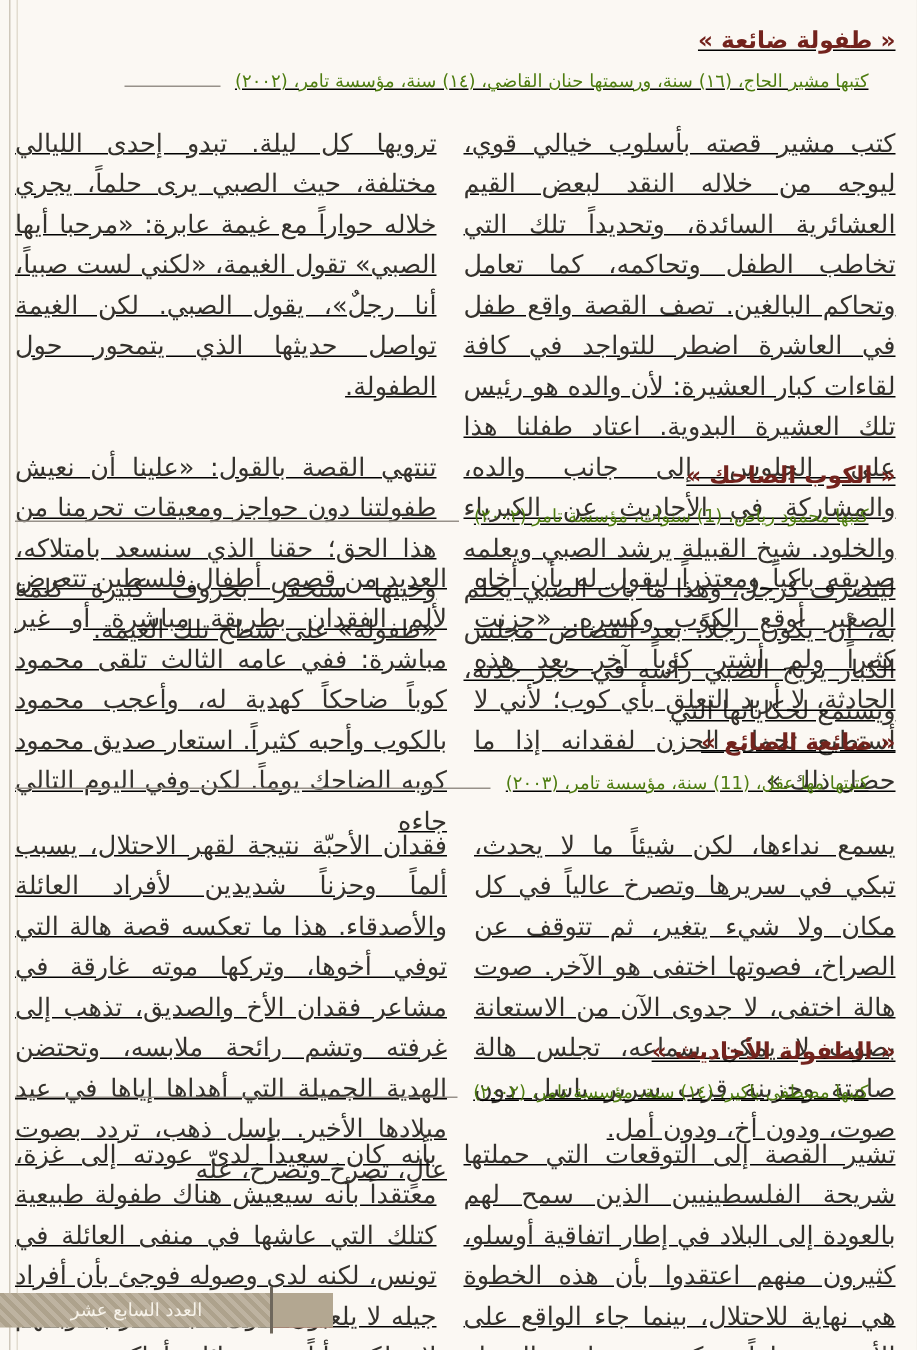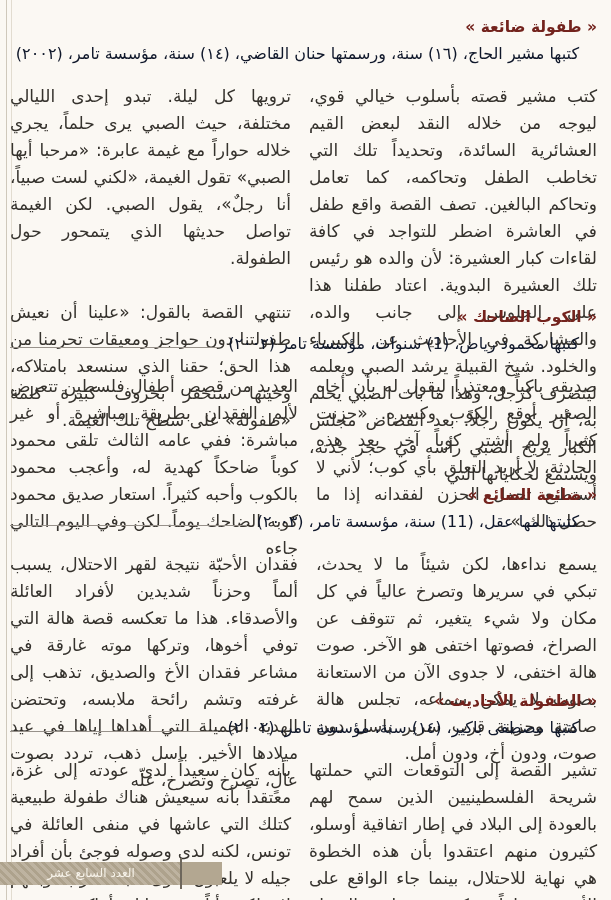--- a/index.html
+++ b/index.html
@@ -11,40 +11,40 @@
     position:relative;
     width:611px;height:900px;
     margin:0 auto;
     background:#fbf8f3;
     overflow:hidden;
     direction:rtl;
   }
   .spine-line-1{position:absolute;top:0;bottom:0;left:6px;width:1px;background:#cfc8bb;}
   .spine-line-2{position:absolute;top:0;bottom:0;left:11px;width:1px;background:#e2dcd0;}
 
-  .section{position:absolute;right:14px;left:10px;}
+  .section{position:absolute;right:14px;left:10px;text-decoration:underline;}
   .sec-title{
     margin:0;
     font-size:15.5px;
     font-weight:bold;
     color:#73231d;
     line-height:22px;
     text-align:right;
   }
   .byline-row{
     display:flex;
     align-items:center;
     gap:10px;
     margin-top:7px;
     padding-right:18px;
     height:18px;
   }
   .byline{
-    font-size:16px;
-    color:#0f172a;
+    font-size:12px;
+    color:#4d7c0f;
     white-space:nowrap;
     line-height:18px;
   }
   .rule{
     flex:1;
     height:0;
     border-top:1px solid #97918a;
     margin-top:6px;
   }
   .rule.short{max-width:64px;}

